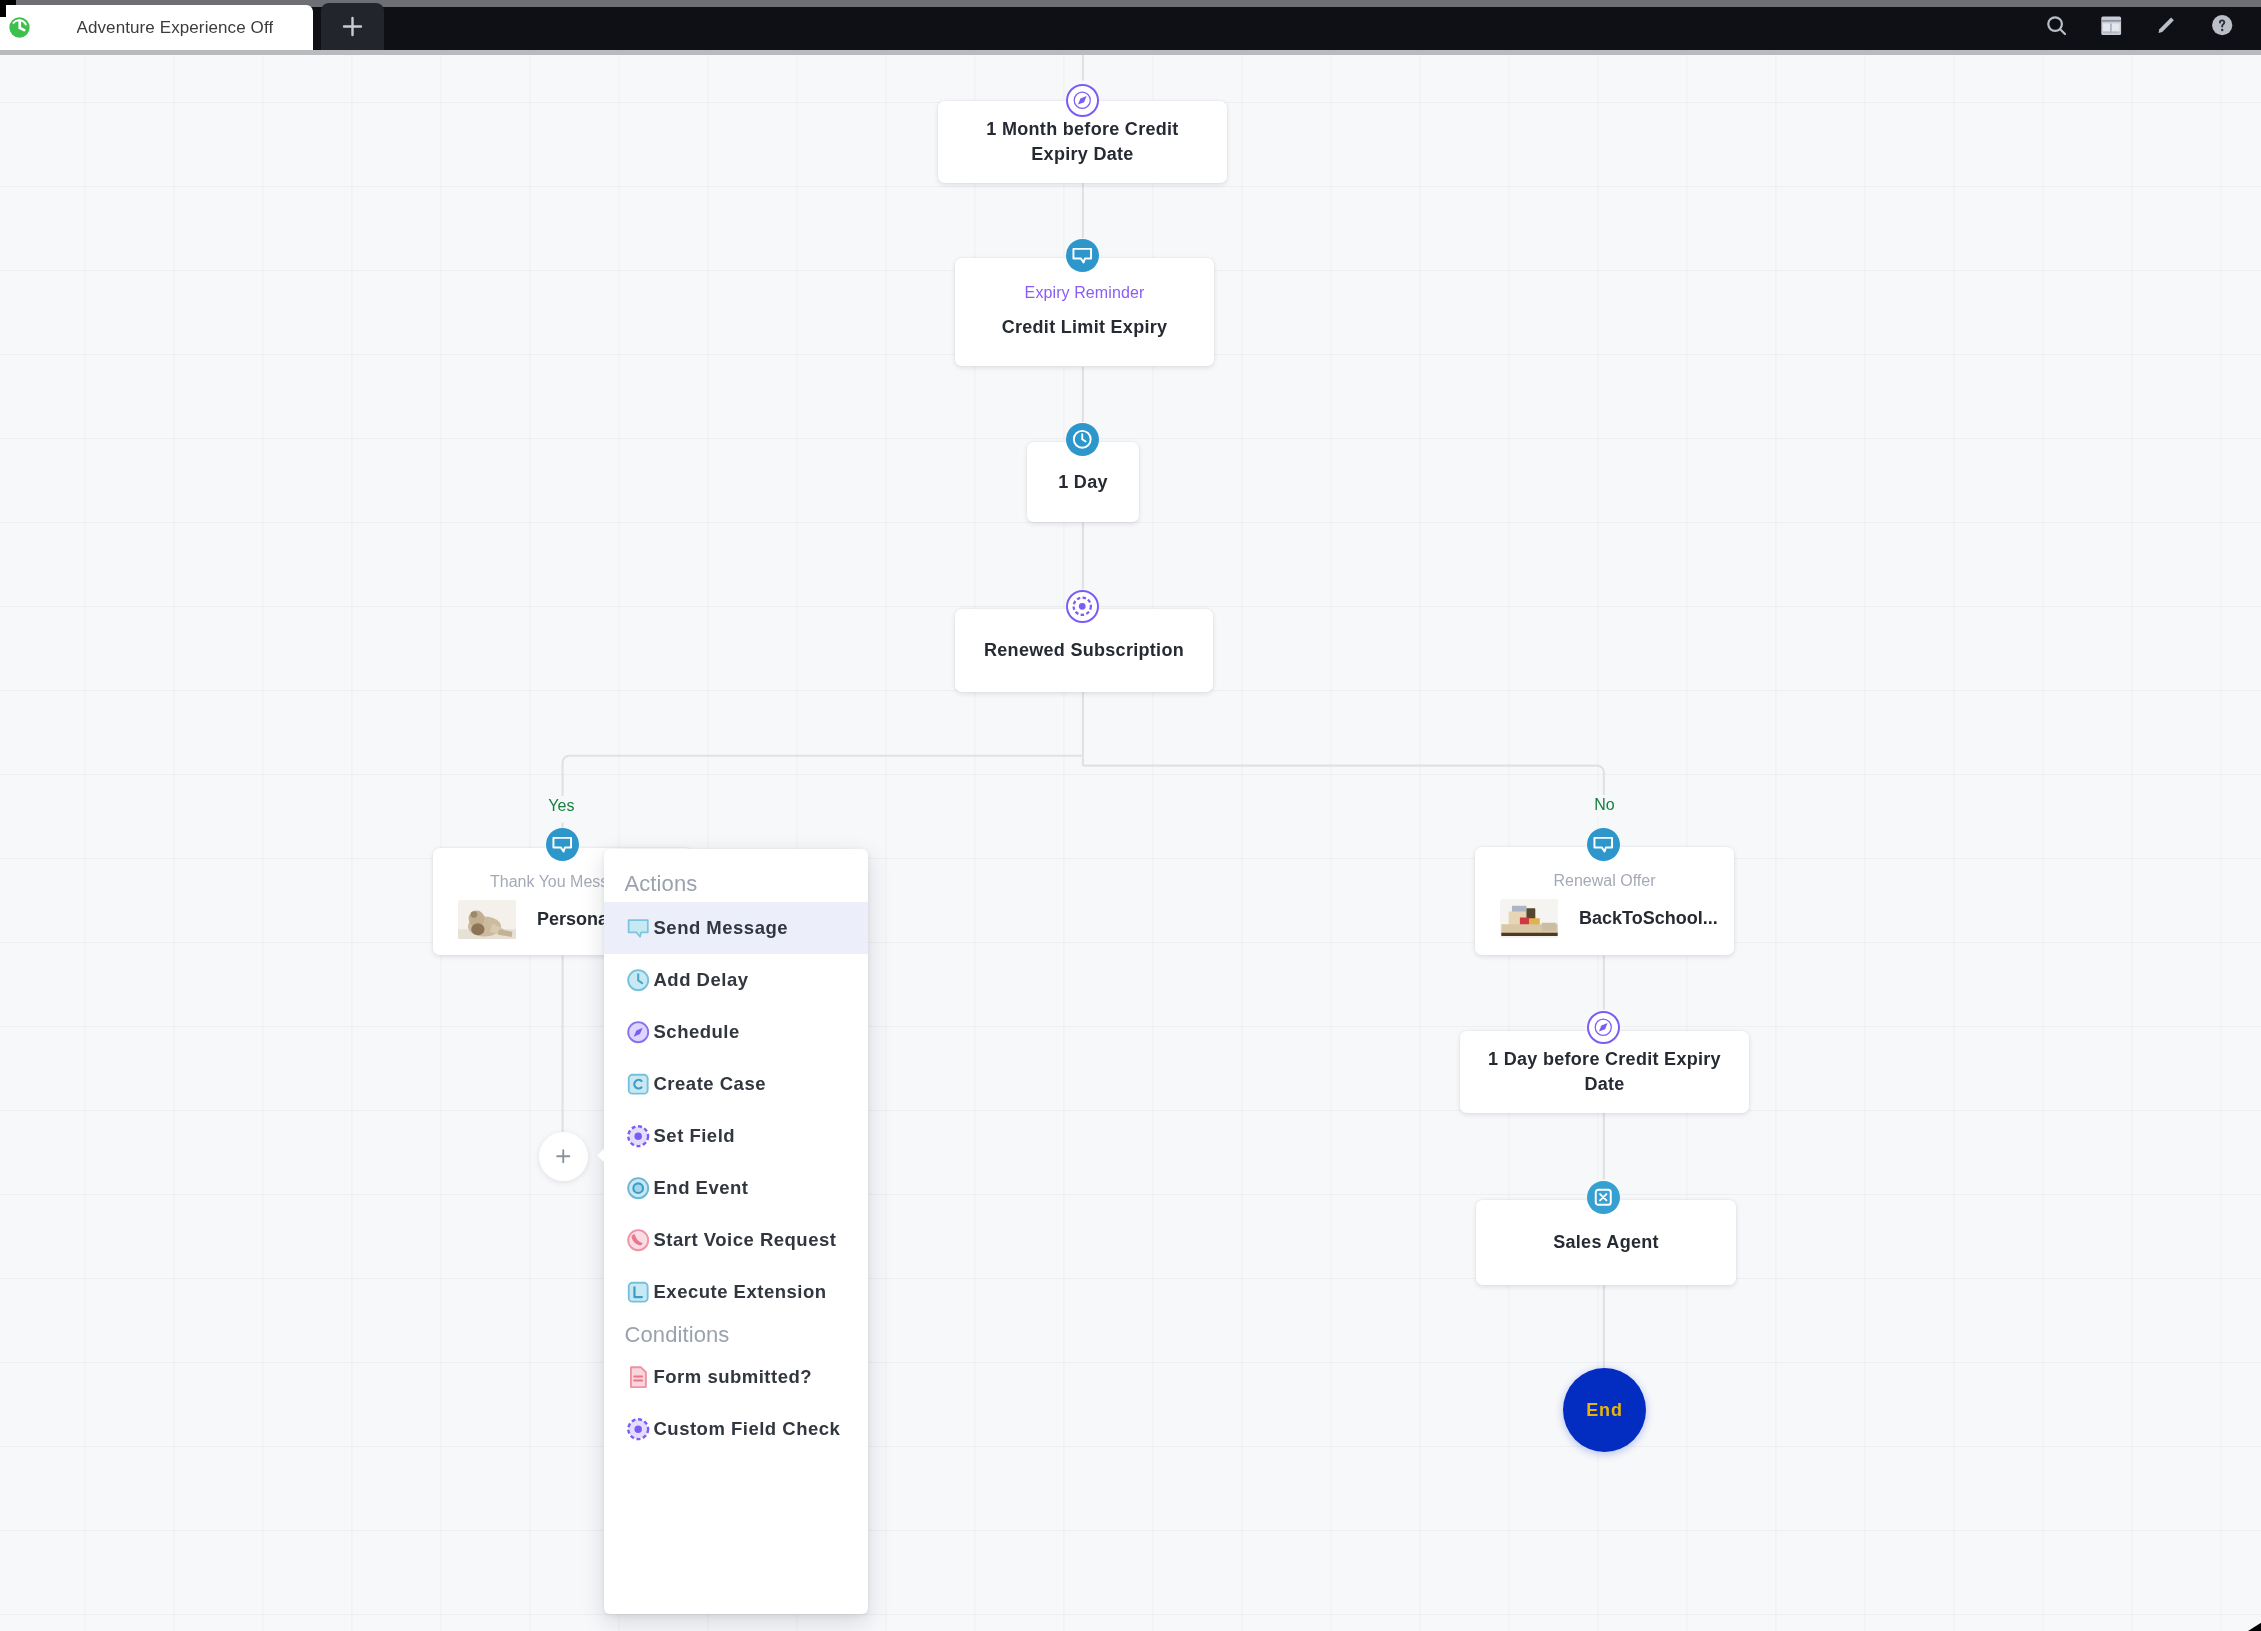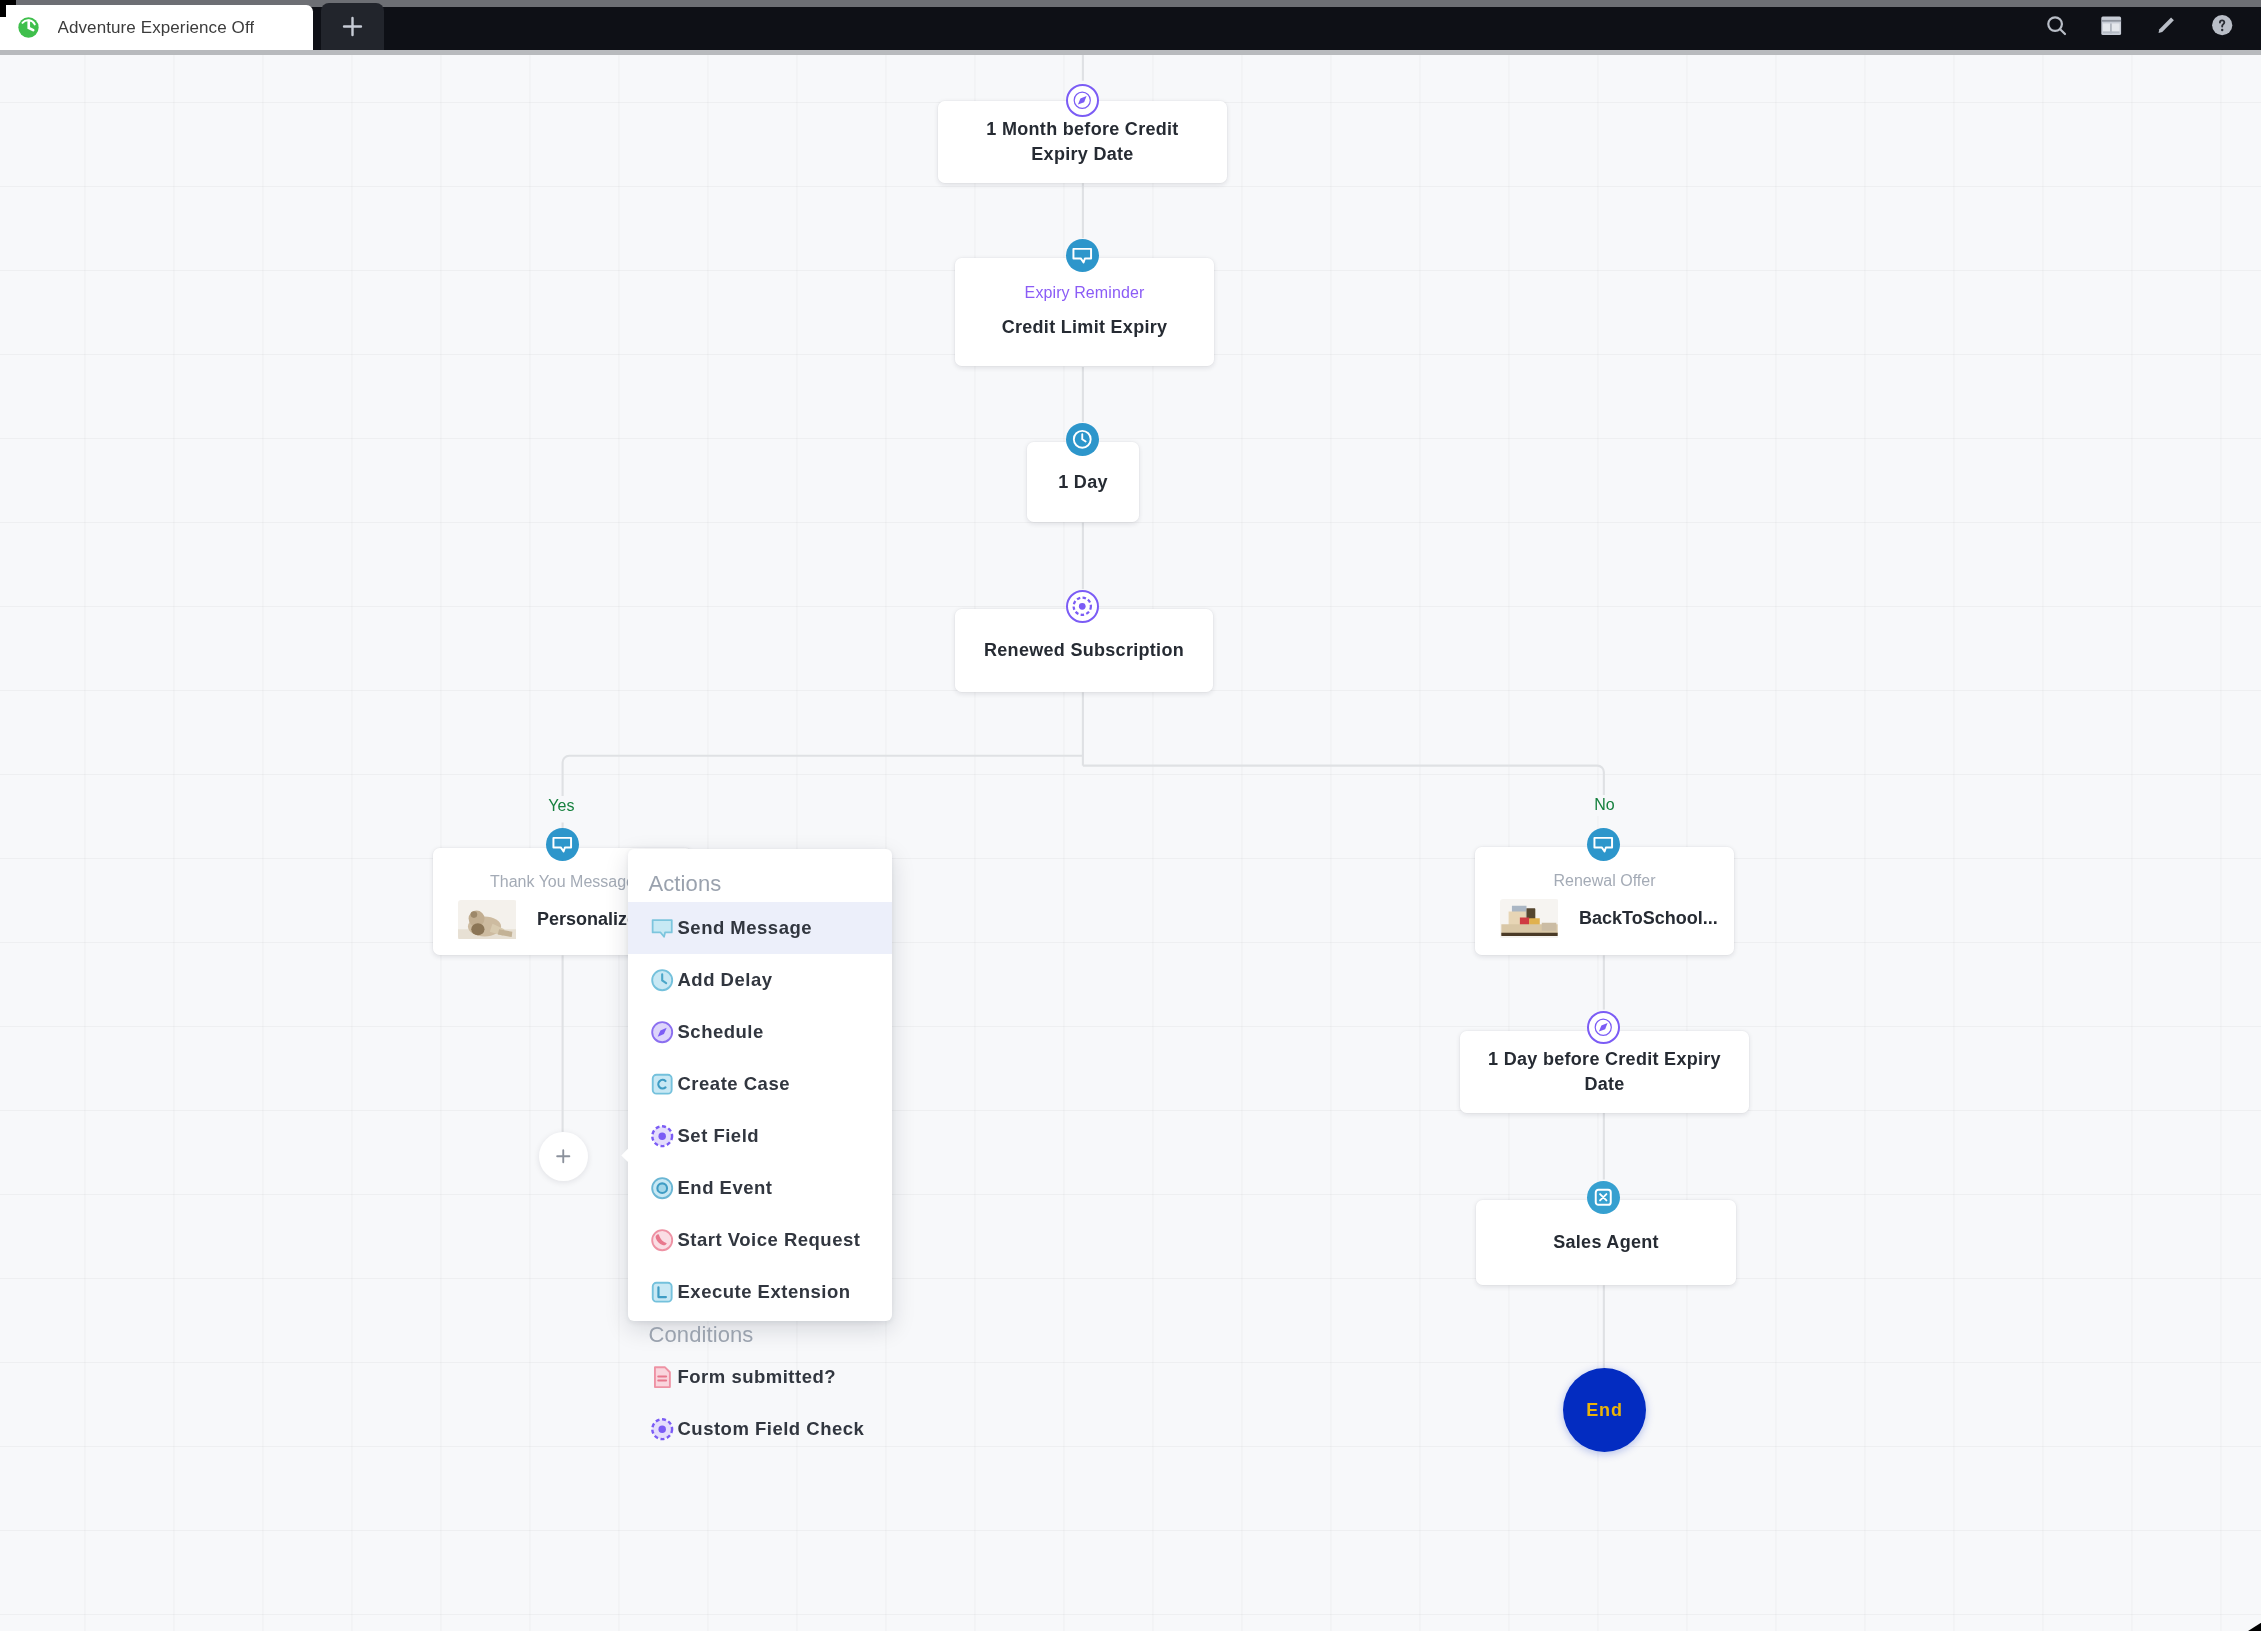--- a/index.html
+++ b/index.html
@@ -7,21 +7,21 @@
   html,body{margin:0;padding:0;width:2261px;height:1632px;overflow:hidden;
     font-family:"Liberation Sans",sans-serif;background:#0d0f14;}
   #app{position:absolute;left:0;top:0;width:2261px;height:1632px;background:#0d0f14;}
 
   
   .chrome{position:absolute;left:0;top:0;width:2261px;height:55px;background:#0e1016;}
   .topstrip{position:absolute;left:0;top:0;width:2261px;height:6.6px;background:#6d6f74;}
   .blackbox{position:absolute;left:0;top:0;width:16px;height:5.3px;background:#000;z-index:6;}
   .blackbox2{position:absolute;left:0;top:0;width:6px;height:16.5px;background:#000;z-index:6;}
   .tab{position:absolute;left:0;top:4.6px;width:313px;height:46px;background:#fff;
-      border-radius:0 6.6px 0 0;display:flex;align-items:center;padding-left:16px;overflow:hidden;z-index:4;}
+      border-radius:0 6.6px 0 0;display:flex;align-items:center;padding-left:7px;overflow:hidden;z-index:4;gap:28px;}
   .tab .favicon{width:25px;height:25px;flex:0 0 25px;margin-right:16.5px;}
   .tab .tname{font-size:17px;color:#3c3c3c;white-space:nowrap;letter-spacing:0.1px;
       -webkit-mask-image:linear-gradient(to right,#000 0,#000 235px,rgba(0,0,0,0) 264px);
       mask-image:linear-gradient(to right,#000 0,#000 235px,rgba(0,0,0,0) 264px);}
   .newtab{position:absolute;left:321px;top:2.6px;width:63px;height:47px;border-radius:8px 8px 0 0;
       background:#22252c;display:flex;align-items:center;justify-content:center;z-index:3;}
   .newtab svg{width:29px;height:29px;}
   .chromebot{position:absolute;left:0;top:50px;width:2261px;height:5.3px;background:#b8babd;z-index:5;}
   .tools{position:absolute;right:24.5px;top:10.6px;display:flex;align-items:center;gap:26.4px;height:29px;z-index:3;}
   .tools .ic{width:29px;height:29px;display:flex;align-items:center;justify-content:center;}
@@ -287,21 +287,21 @@
     <div class="endnode" style="left:1563px;top:1314px;">
       <span>End</span>
     </div>
 
     <div class="addbtn" style="left:539px;top:1078px;">
       <svg viewBox="0 0 24 24">
           <path d="M12 5.5v13M5.5 12h13" stroke="#8b919c" stroke-width="2" stroke-linecap="round"></path>
         </svg>
     </div>
 
-    <div class="menu" style="left:604px;top:795px;width:264px;height:472px;margin-left:24px;">
+    <div class="menu" style="left:604px;top:795px;width:264px;height:765px;">
       <div class="arrow" style="top:302px;"></div>
       <div class="head">Actions</div>
       <div class="item sel">
         <span class="mi">
           <svg viewBox="0 0 24 24">
               <path d="M3.3 4.6h17.4v11.3h-6.1l-.9 3.9-3.2-3.9H3.3z" fill="#c7e9f4" stroke="#7cc5dd" stroke-width="1.6" stroke-linejoin="round"></path>
             </svg>
           </span>
         <span class="lb">Send Message</span>
       </div>

